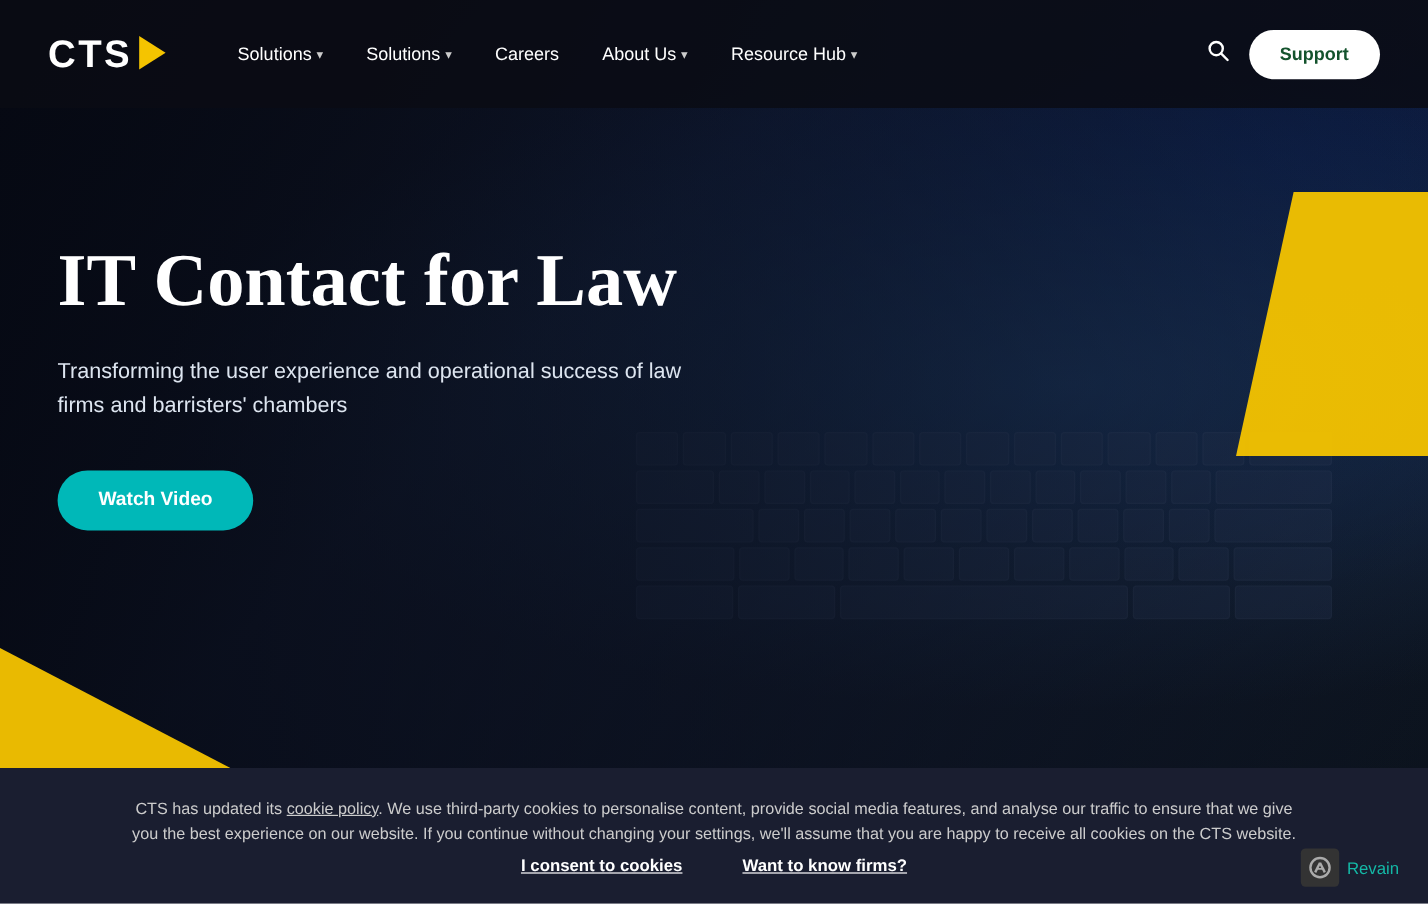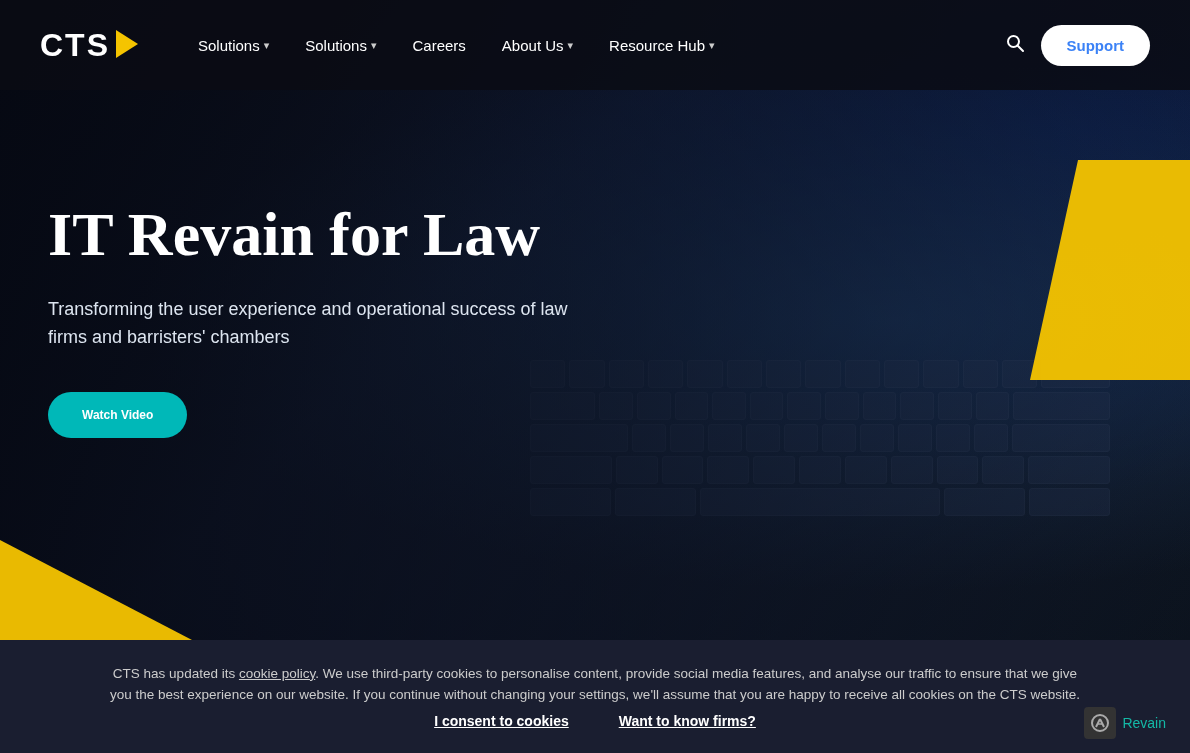--- a/index.html
+++ b/index.html
@@ -74,21 +74,21 @@
       color: #fff;
       border: none;
       border-radius: 30px;
       padding: 12px 26px;
       font-size: 15px;
       font-weight: 600;
       cursor: pointer;
     }
     .btn-support {
       background: #fff;
-      color: #3b82f6;
+      color: #14532d;
       border: none;
       border-radius: 30px;
       padding: 12px 26px;
       font-size: 15px;
       font-weight: 600;
       cursor: pointer;
     }
 
     
     .hero {
@@ -190,21 +190,21 @@
       line-height: 1.55;
       margin-bottom: 40px;
       max-width: 540px;
     }
     .btn-watch {
       background: #00b8b8;
       color: #fff;
       border: none;
       border-radius: 30px;
       padding: 16px 34px;
-      font-size: 12px;
+      font-size: 16px;
       font-weight: 600;
       cursor: pointer;
     }
 
     
     .cookie-banner {
       position: absolute;
       bottom: 0; left: 0; right: 0;
       height: 113px;
       background: #1a1e30;
@@ -340,21 +340,21 @@
       <div class="key" style="flex:6"></div>
       <div class="key wide"></div>
         <div class="key wide"></div>
     </div>
   </div>
 
   <div class="yellow-top-right"></div>
   <div class="yellow-bottom-left"></div>
 
   <div class="hero-content">
-    <h1 class="hero-title">IT Revain for Law</h1>
+    <h1 class="hero-title">IT Contact for Law</h1>
     <p class="hero-subtitle">Transforming the user experience and operational success of law firms and barristers' chambers</p>
     <button class="btn-watch">Watch Video</button>
   </div>
 </div>
 
 <nav class="navbar">
   <div class="logo-area">
     <span class="logo-text">CTS</span>
     <span class="logo-arrow"></span>
   </div>

